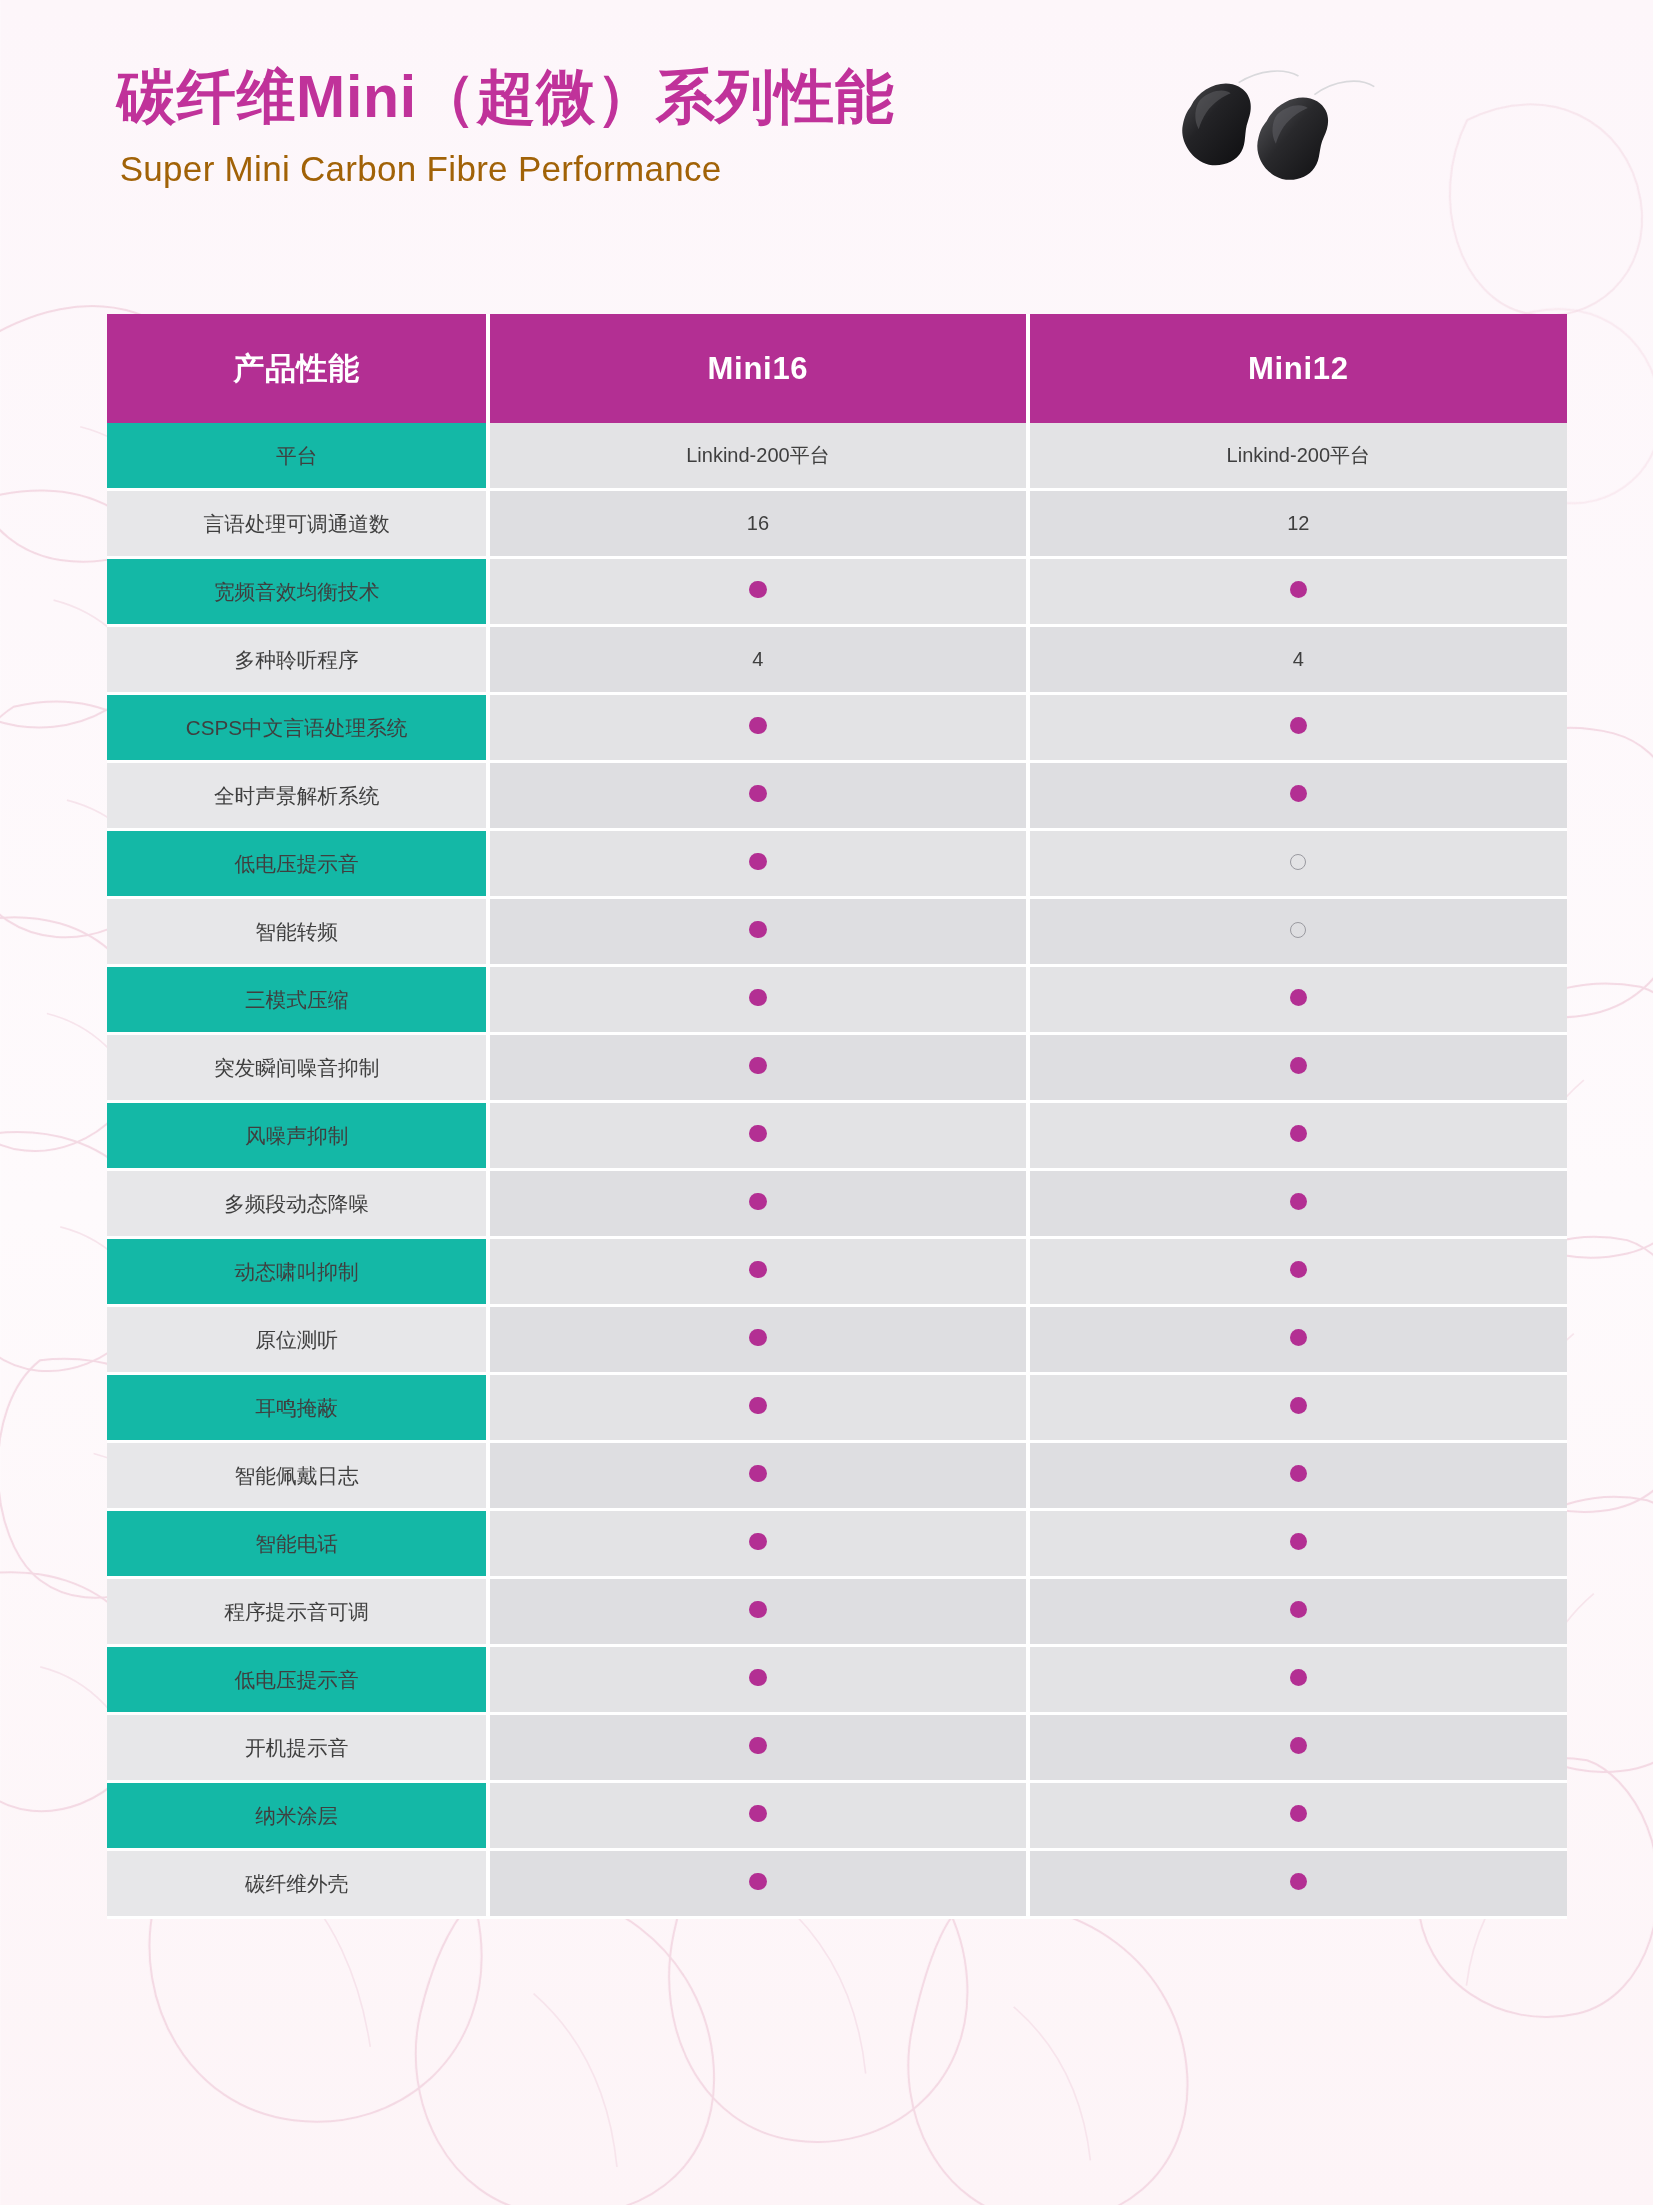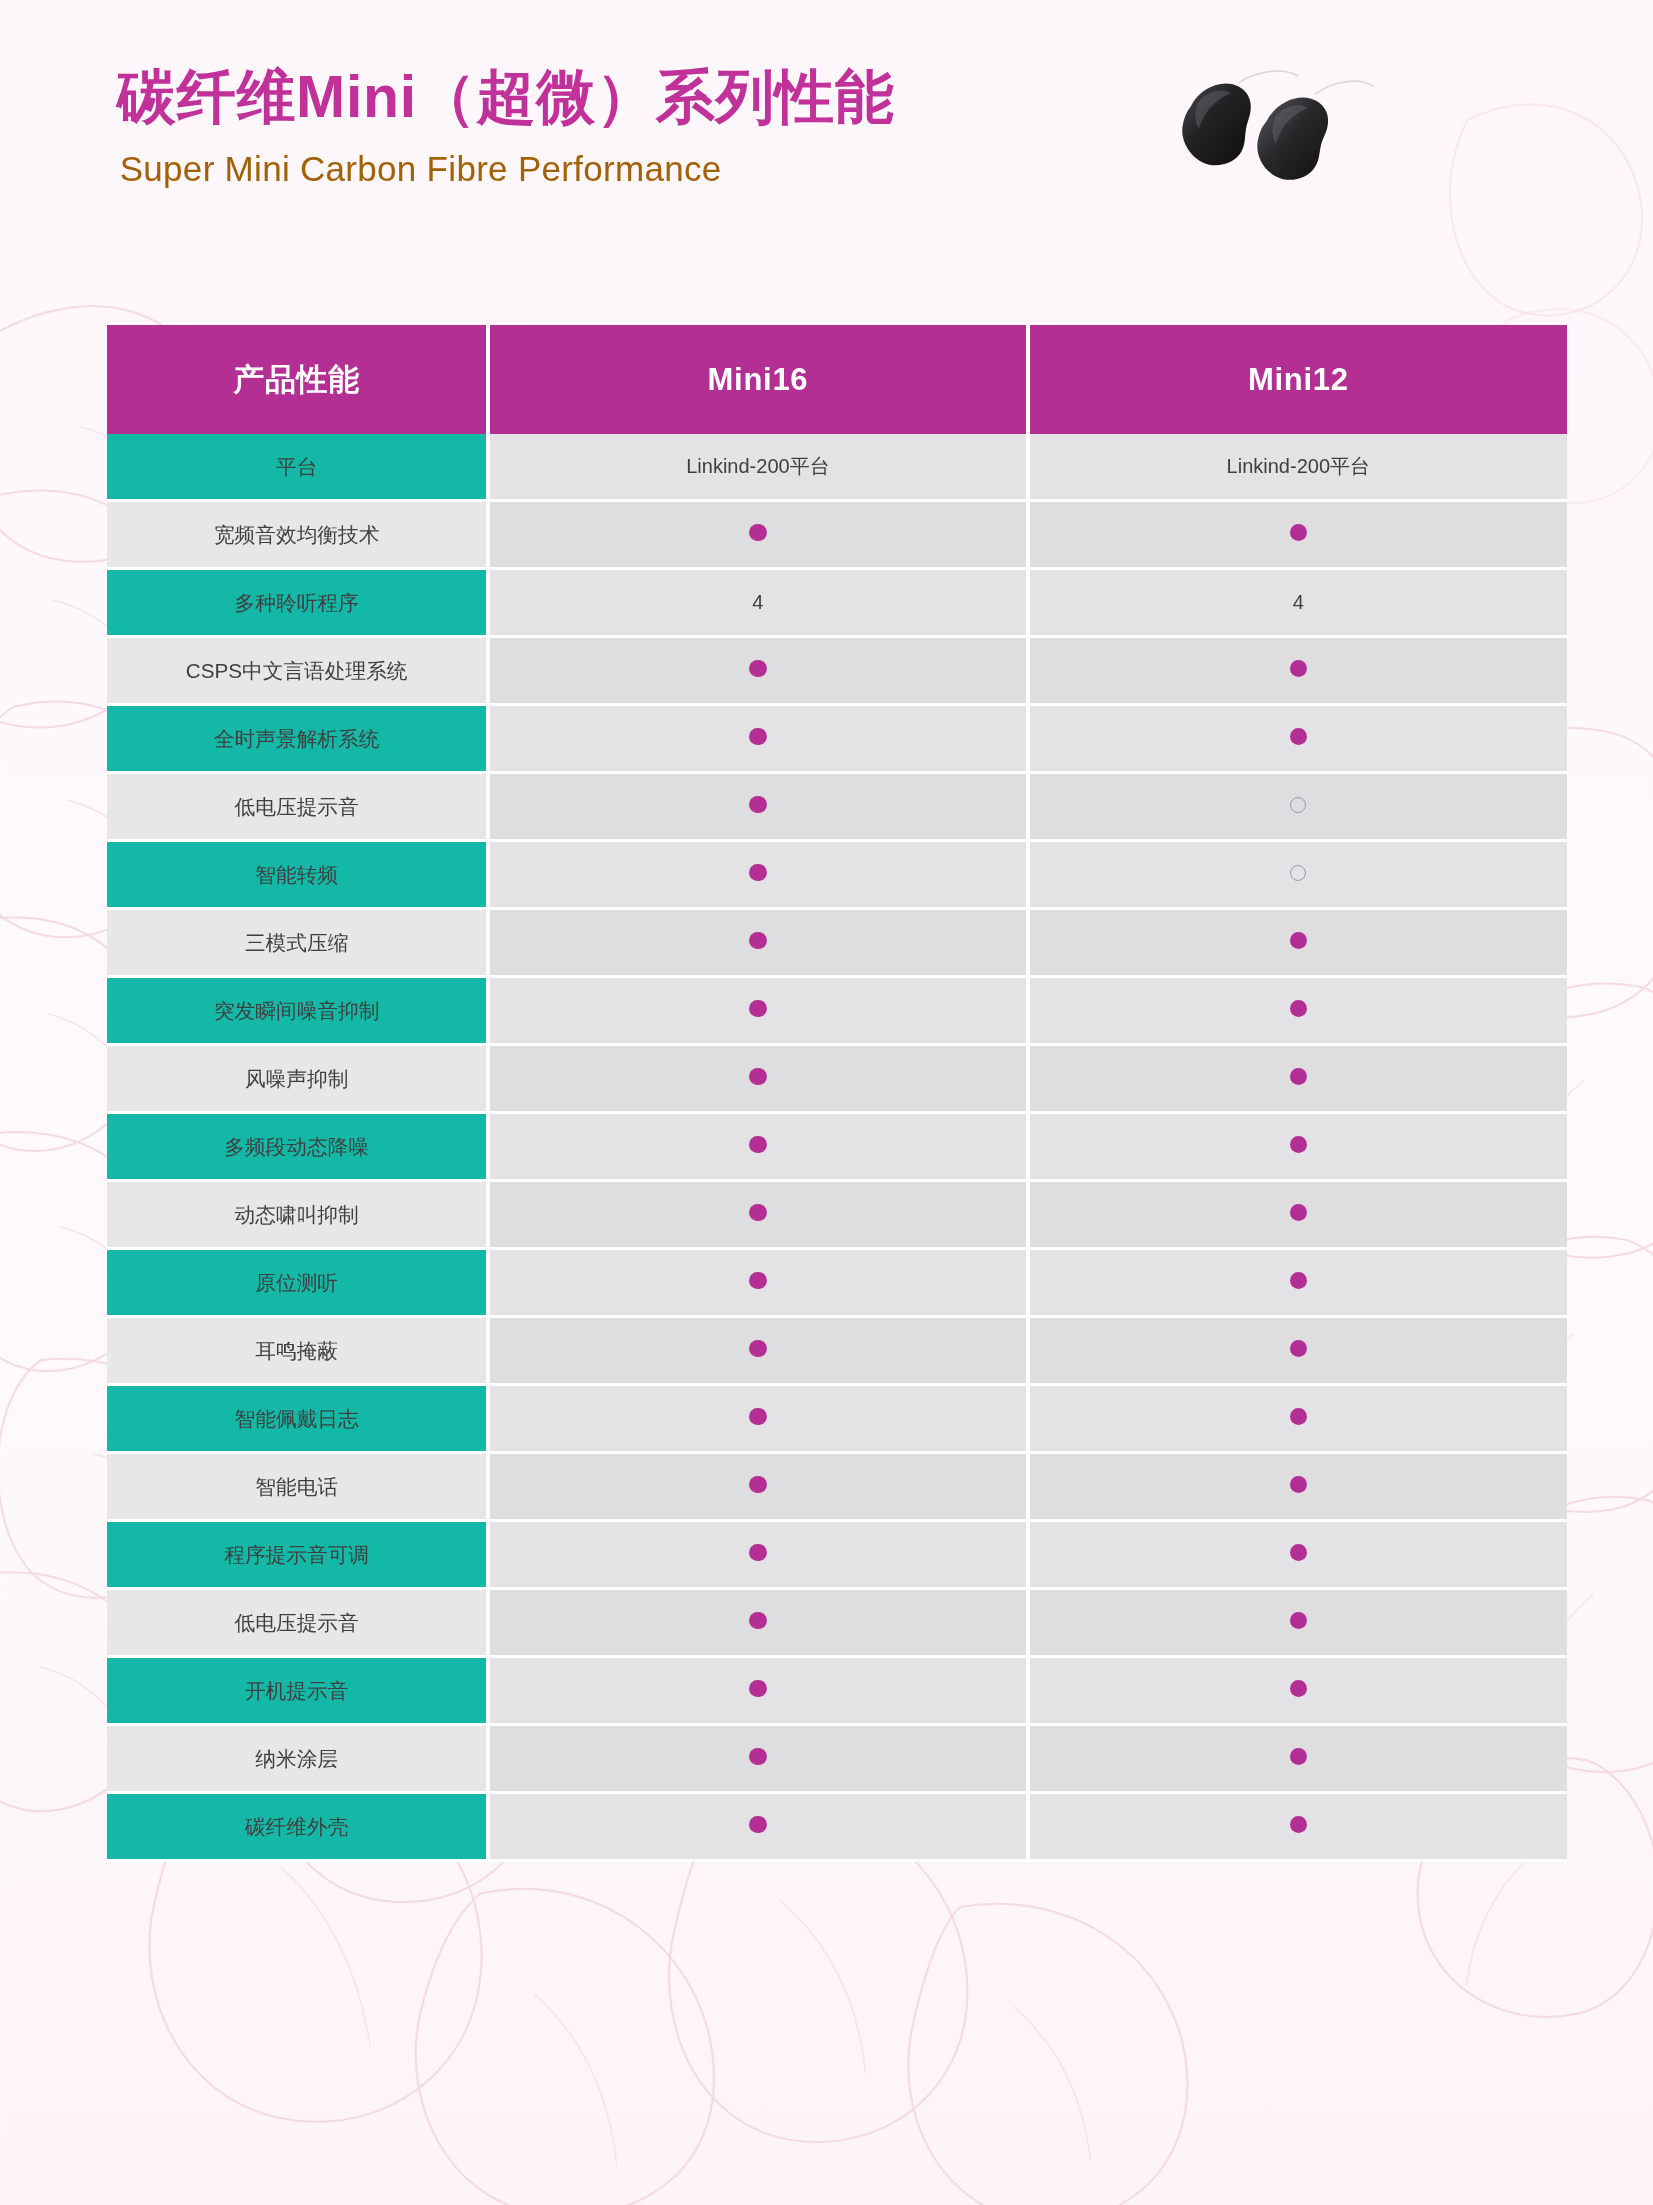--- a/index.html
+++ b/index.html
@@ -69,21 +69,21 @@
     left: 1160px;
     top: 64px;
     width: 253px;
     height: 133px;
   }
 
   
   .table-wrap {
     position: absolute;
     left: 107px;
-    top: 325px;
+    top: 314px;
     width: 1460px;
   }
   table.spec {
     border-collapse: collapse;
     width: 1460px;
     table-layout: fixed;
   }
   table.spec col.c1 { width: 381px; }
   table.spec col.c2 { width: 539px; }
   table.spec col.c3 { width: 539px; }
@@ -239,20 +239,25 @@
           <th>Mini12</th>
         </tr>
       </thead>
       <tbody id="spec-body">
           <tr>
             <td class="feature">平台</td>
             <td>Linkind-200平台</td>
             <td>Linkind-200平台</td>
           </tr>
           <tr>
+            <td class="feature">言语处理可调通道数</td>
+            <td>16</td>
+            <td>12</td>
+          </tr>
+          <tr>
             <td class="feature">宽频音效均衡技术</td>
             <td><span class="dot-filled"></span></td>
             <td><span class="dot-filled"></span></td>
           </tr>
           <tr>
             <td class="feature">多种聆听程序</td>
             <td>4</td>
             <td>4</td>
           </tr>
           <tr>

